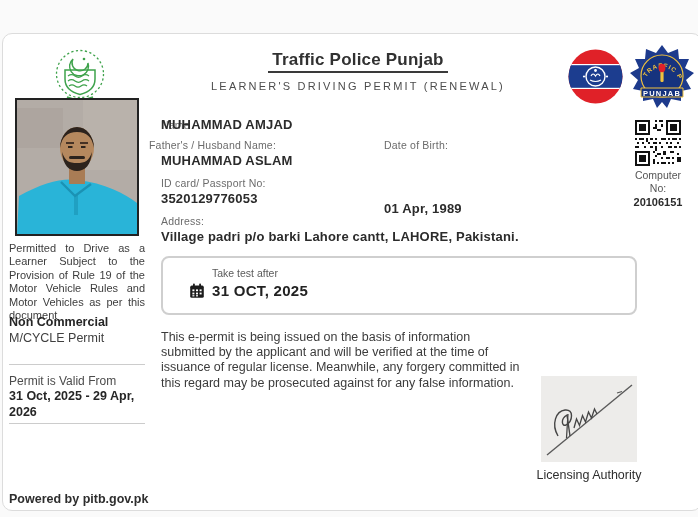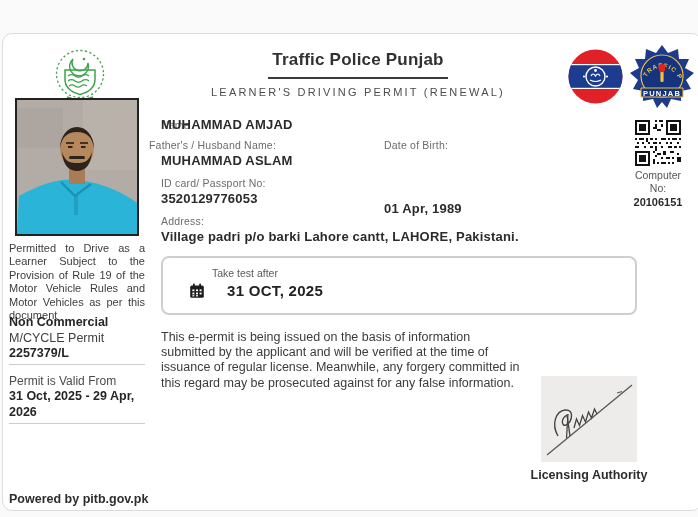--- a/index.html
+++ b/index.html
@@ -5,50 +5,50 @@
   * { margin:0; padding:0; box-sizing:border-box; }
   html,body { width:698px; height:517px; background:#fafafa; font-family:"Liberation Sans", sans-serif; }
   .page { position:relative; width:698px; height:517px; overflow:hidden; }
   .card { position:absolute; left:2px; top:33px; width:700px; height:478px;
           background:#fff; border:1px solid #dcdcdc; border-radius:10px; }
   .abs { position:absolute; }
 
   
   .title-block { left:140px; top:16px; width:430px; text-align:center; }
   .doc-title { display:inline-block; font-size:17px; font-weight:bold; color:#313131;
-               border-bottom:2px solid #3a3a3a; padding:0 4px 7px; letter-spacing:.2px; }
+               border-bottom:2px solid #3a3a3a; padding:0 4px 1px; letter-spacing:.2px; }
   .doc-subtitle { margin-top:7px; font-size:11px; letter-spacing:2.2px; color:#4c4c4c; }
 
   
   .photo { left:12px; top:64px; width:124px; height:138px; border:2px solid #222; background:#b3aca6; }
 
   
   .lbl { font-size:10.5px; color:#6b6b6b; letter-spacing:.2px; }
   .val { font-size:13px; font-weight:bold; color:#2b2b2b; letter-spacing:.2px; }
 
   
   .qr-block { left:612px; top:86px; width:86px; text-align:center; }
   .qr-block svg { display:block; margin:0 auto; }
   .qr-cap { font-size:10.5px; color:#555; line-height:13px; margin-top:3px; }
   .qr-num { font-size:11px; font-weight:bold; color:#2b2b2b; margin-top:1px; }
 
   
   .test-box { left:158px; top:222px; width:476px; height:59px; border:2px solid #cfcfcf; border-radius:8px; }
   .tb-left { position:absolute; left:26px; top:9px; }
   .tb-label { font-size:10.5px; color:#5a5a5a; margin-left:23px; }
-  .tb-daterow { display:flex; align-items:center; gap:22px; margin-top:3px; }
+  .tb-daterow { display:flex; align-items:center; gap:7px; margin-top:3px; }
   .tb-date { font-size:15px; font-weight:bold; color:#222; letter-spacing:.3px; }
 
   
   .disclaimer { left:158px; top:296px; width:364px; font-size:12.5px; line-height:15.2px; color:#3b3b3b; }
 
   
   .sig-img { left:538px; top:342px; }
   .sig-label { left:524px; top:434px; width:124px; text-align:center;
-               font-size:12.5px; font-weight:bold; color:#2d2d2d; }
+               font-size:12.5px; font-weight:normal; color:#2d2d2d; }
 
   
   .sb { left:6px; width:136px; }
   .sb-perm { top:208px; font-size:11px; line-height:13.4px; color:#3d3d3d; text-align:justify; }
   .sb-cat { top:281px; font-size:12.5px; font-weight:bold; color:#262626; }
   .sb-type { top:297px; font-size:12.5px; color:#3f3f3f; }
   .sb-no { top:312px; font-size:12.5px; font-weight:bold; color:#262626; }
   .sb-div { left:6px; width:136px; border-top:1px solid #ccc; }
   .sb-vlabel { top:340px; font-size:12px; color:#4b4b4b; }
   .sb-vvalue { top:355px; font-size:12.5px; font-weight:bold; color:#262626; line-height:15.5px; }
@@ -215,21 +215,20 @@
         <path d="M33 52 l2.5 -9 3 6.5 3 -10 3 6.5 3 -10 3 6 3 -9 2.5 5" stroke="#454545" stroke-width="1.3" fill="none"></path>
         <path d="M27 38 l-1.5 24" stroke="#454545" stroke-width="1.3" fill="none"></path>
         <path d="M76 17 l5 -1.5" stroke="#555" stroke-width="1.3" fill="none"></path>
       </svg>
     </div>
     <div class="abs sig-label">Licensing Authority</div>
 
     <div class="abs sb sb-perm">Permitted to Drive as a Learner Subject to the Provision of Rule 19 of the Motor Vehicle Rules and Motor Vehicles as per this document</div>
     <div class="abs sb sb-cat">Non Commercial</div>
     <div class="abs sb sb-type">M/CYCLE Permit</div>
-    <div class="abs sb sb-no">2257379/L</div>
     <div class="abs sb-div" style="top:330px;"></div>
     <div class="abs sb sb-vlabel">Permit is Valid From</div>
     <div class="abs sb sb-vvalue">31 Oct, 2025 - 29 Apr, 2026</div>
     <div class="abs sb-div" style="top:389px;"></div>
 
     <div class="abs powered">Powered by pitb.gov.pk</div>
 
   </div>
 </div>
 

